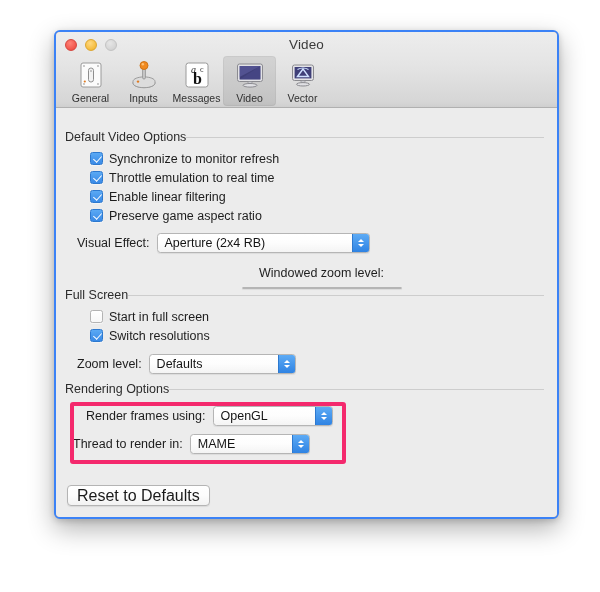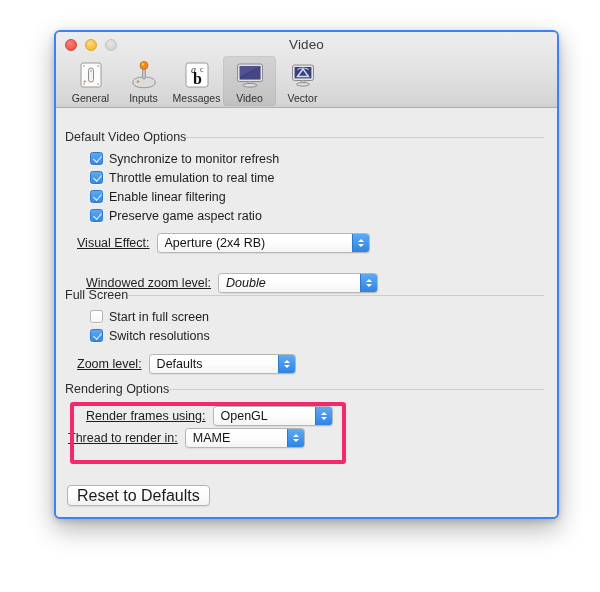--- a/index.html
+++ b/index.html
@@ -166,21 +166,20 @@
   .poprow {
     display: flex;
     align-items: center;
     gap: 7px;
     height: 22px;
   }
   .poplabel {
     font-size: 12.5px;
     color: #1d1d1d;
     white-space: nowrap;
-    text-decoration: underline;
   }
   .popup {
     position: relative;
     height: 20px;
     border-radius: 3.5px;
     background: linear-gradient(to bottom, #ffffff 0%, #fdfdfd 48%, #f4f4f4 100%);
     border: 1px solid #b5b5b5;
     box-shadow: 0 1px 1px rgba(0,0,0,0.07);
     display: flex;
     align-items: center;
@@ -362,21 +361,21 @@
         <span class="poplabel">Visual Effect:</span>
         <span class="popup" style="width:213px;">
           <span class="popval">Aperture (2x4 RB)</span>
           <span class="arrowbox">
             <span class="up"></span>
               <span class="dn"></span>
           </span>
         </span>
       </div>
 
-      <div class="poprow" style="margin-top:18px; padding-left:30px;">
+      <div class="poprow" style="margin-top:12px; padding-left:30px;flex-direction:column;">
         <span class="poplabel">Windowed zoom level:</span>
         <span class="popup" style="width:160px;font-style:italic;">
           <span class="popval">Double</span>
           <span class="arrowbox">
             <span class="up"></span>
               <span class="dn"></span>
           </span>
         </span>
       </div>
     </div>
@@ -418,21 +417,21 @@
         <span class="poplabel">Render frames using:</span>
         <span class="popup" style="width:120px;">
           <span class="popval">OpenGL</span>
           <span class="arrowbox">
             <span class="up"></span>
               <span class="dn"></span>
           </span>
         </span>
       </div>
 
-      <div class="poprow" style="padding-left:12px;">
+      <div class="poprow" style="margin-top:6px; padding-left:17px;">
         <span class="poplabel">Thread to render in:</span>
         <span class="popup" style="width:120px;">
           <span class="popval">MAME</span>
           <span class="arrowbox">
             <span class="up"></span>
               <span class="dn"></span>
           </span>
         </span>
       </div>
     </div>

